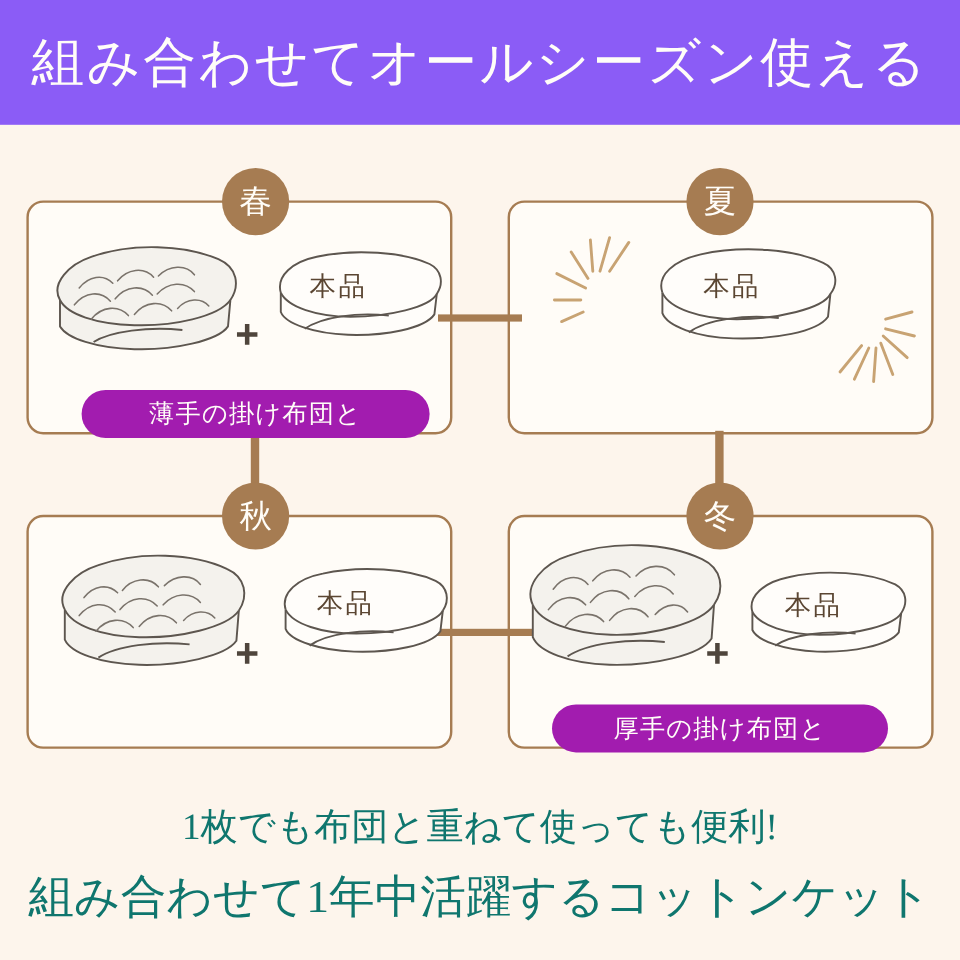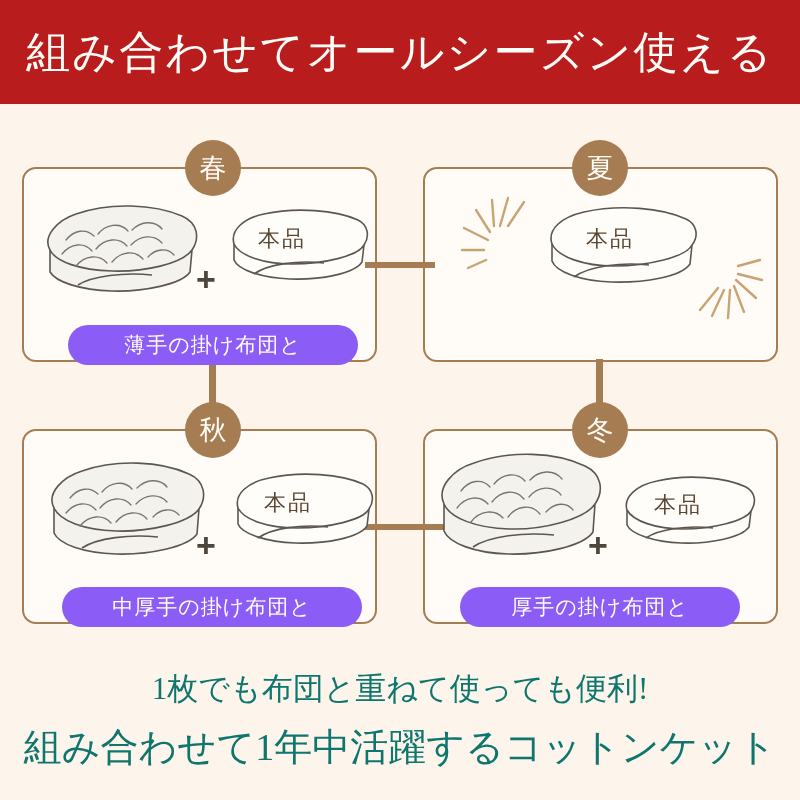--- a/index.html
+++ b/index.html
@@ -5,21 +5,21 @@
   html,body{margin:0;padding:0;}
   body{
     width:800px;height:800px;
     background:#fdf5ec;
     font-family:"Liberation Sans", sans-serif;
     overflow:hidden;
     position:relative;
   }
   .banner{
     position:absolute;left:0;top:0;width:800px;height:104px;
-    background:#b91c1c;
+    background:#8b5cf6;
     display:flex;align-items:center;justify-content:center;
   }
   .banner-title{
     color:#fffdf8;
     font-family:"Liberation Serif", serif;
     font-size:44px;letter-spacing:2px;font-weight:400;
     white-space:nowrap;
   }
   .grid{
     position:absolute;left:0;top:104px;width:800px;height:560px;
@@ -47,21 +47,21 @@
     z-index:6;
   }
   #badge-spring{left:185px; top:36px;}
   #badge-summer{left:572px; top:36px;}
   #badge-autumn{left:185px; top:298px;}
   #badge-winter{left:572px; top:298px;}
 
   .pill{
     position:absolute;
     height:40px;
-    background:#8b5cf6;
+    background:#a21caf;
     border-radius:20px;
     display:flex;align-items:center;justify-content:center;
     color:#fffdf8;
     font-family:"Liberation Serif", serif;
     font-size:21px;letter-spacing:1px;
     white-space:nowrap;
     z-index:5;
   }
   #pill-spring{left:68px;  top:221px; width:290px;}
   #pill-summer{left:448px; top:221px; width:305px;}
@@ -216,21 +216,20 @@
     <g fill="#fffdfa" stroke="#5d564f" stroke-width="1.6" stroke-linejoin="round">
       <path d="M10 40 C6 26 20 14 41 10 C73 3 113 6 135 16 C145 21 147 32 141 41
                L139 58 C131 70 97 76 67 75 C39 74 14 66 10 56 Z"></path>
       <path d="M10 40 C16 52 40 60 69 60 C101 60 135 52 141 41"></path>
       <path d="M30 70 C44 60 74 56 100 59" fill="none"></path>
     </g>
     <text class="prod-label" x="60" y="42" text-anchor="middle">本品</text>
   </svg>
 
   <div class="badge" id="badge-autumn">秋</div>
-  <div class="pill" id="pill-autumn">中厚手の掛け布団と</div>
 
   <div class="card" id="card-winter"></div>
 
   <svg class="art" style="left:428px;top:342px;" width="180" height="128" viewBox="0 0 180 128">
     <g fill="#f4f2ed" stroke="#5d564f" stroke-width="1.6" stroke-linejoin="round">
       <path d="M16 58 C8 41 26 23 46 17 C82 4 128 6 157 20 C174 28 176 45 167 58
                L165 86 C156 100 115 109 80 108 C46 107 21 97 16 85 Z"></path>
       <path d="M16 58 C22 72 48 82 81 83 C116 84 157 73 167 58"></path>
       <path d="M45 101 C61 90 96 86 126 89" fill="none"></path>
     </g>

